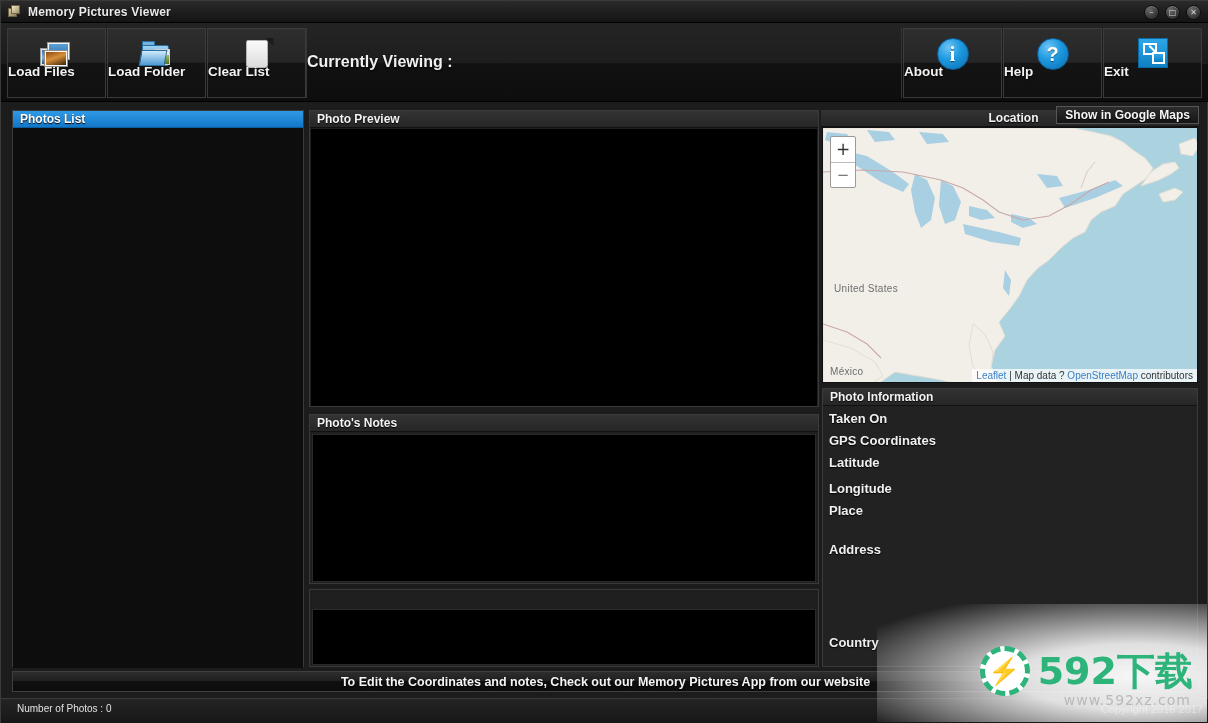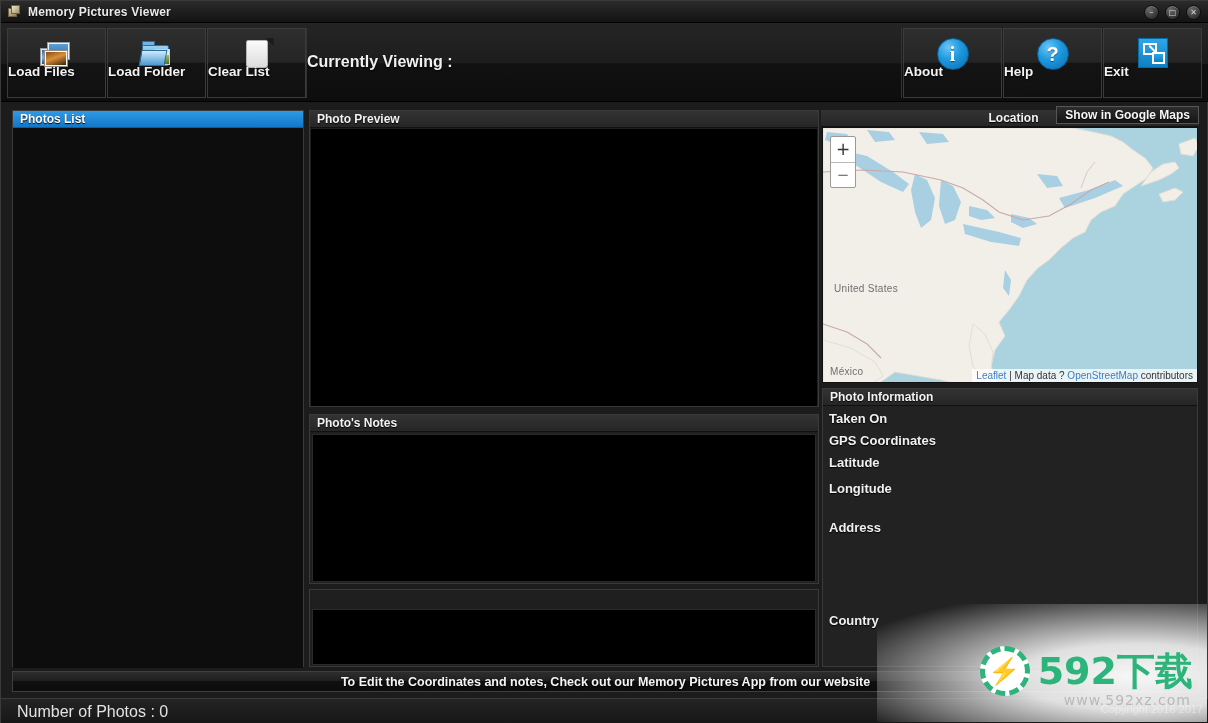--- a/index.html
+++ b/index.html
@@ -190,21 +190,21 @@
     border:1px solid #3f3f3f;
     display:flex; align-items:center; justify-content:center;
     color:#f5f5f5; font-size:12.5px; font-weight:bold; text-shadow:0 1px 2px #000;
   }
   .statusbar {
     position:absolute; left:0; top:697px; width:1208px; height:26px;
     background:linear-gradient(180deg,#242424,#161616);
     border-top:1px solid #3a3a3a;
   }
   .status-text {
-    position:absolute; left:16px; top:4px; color:#e2e2e2; font-size:16px;
+    position:absolute; left:16px; top:4px; color:#e2e2e2; font-size:10px;
   }
   .copyright {
     position:absolute; right:6px; top:4px; color:#8a8a8a; font-size:11px;
   }
 
   
   .wm {
     position:absolute; right:0px; bottom:0px; width:330px; height:118px;
     background: radial-gradient(ellipse at 78% 62%, rgba(255,255,255,.96) 0%, rgba(250,250,250,.88) 32%, rgba(190,190,190,.55) 62%, rgba(60,60,60,0) 86%);
     pointer-events:none; z-index:20;
@@ -383,20 +383,23 @@
       </div>
       <div class="info-row" style="margin-top:7px;">
         <span>GPS Coordinates</span><span class="info-val"></span>
       </div>
       <div class="info-row" style="margin-top:7px;">
         <span>Latitude</span><span class="info-val"></span>
       </div>
       <div class="info-row" style="margin-top:11px;">
         <span>Longitude</span><span class="info-val"></span>
       </div>
+      <div class="info-row" style="margin-top:7px;">
+        <span>Place</span><span class="info-val"></span>
+      </div>
       <div class="info-row" style="margin-top:24px;">
         <span>Address</span><span class="info-val"></span>
       </div>
       <div class="info-row" style="margin-top:78px;">
         <span>Country</span><span class="info-val"></span>
       </div>
     </div>
   </div>
 
   <div class="promo">To Edit the Coordinates and notes, Check out our Memory Pictures App from our website</div>

